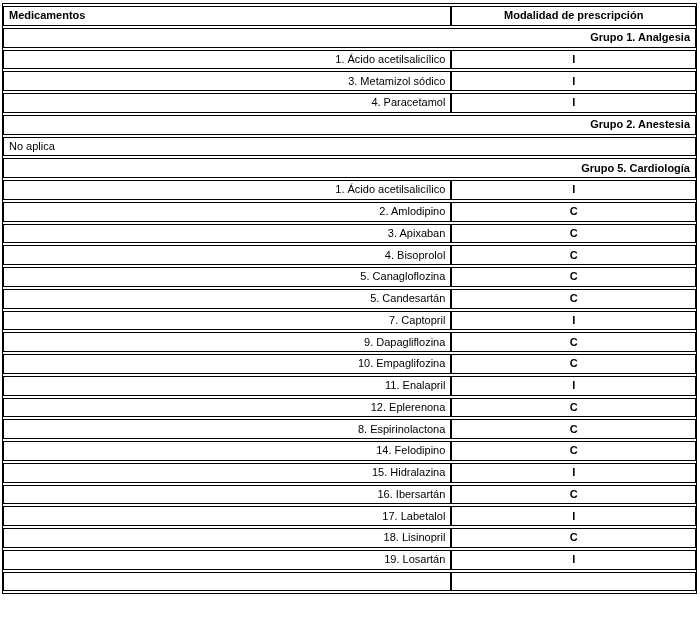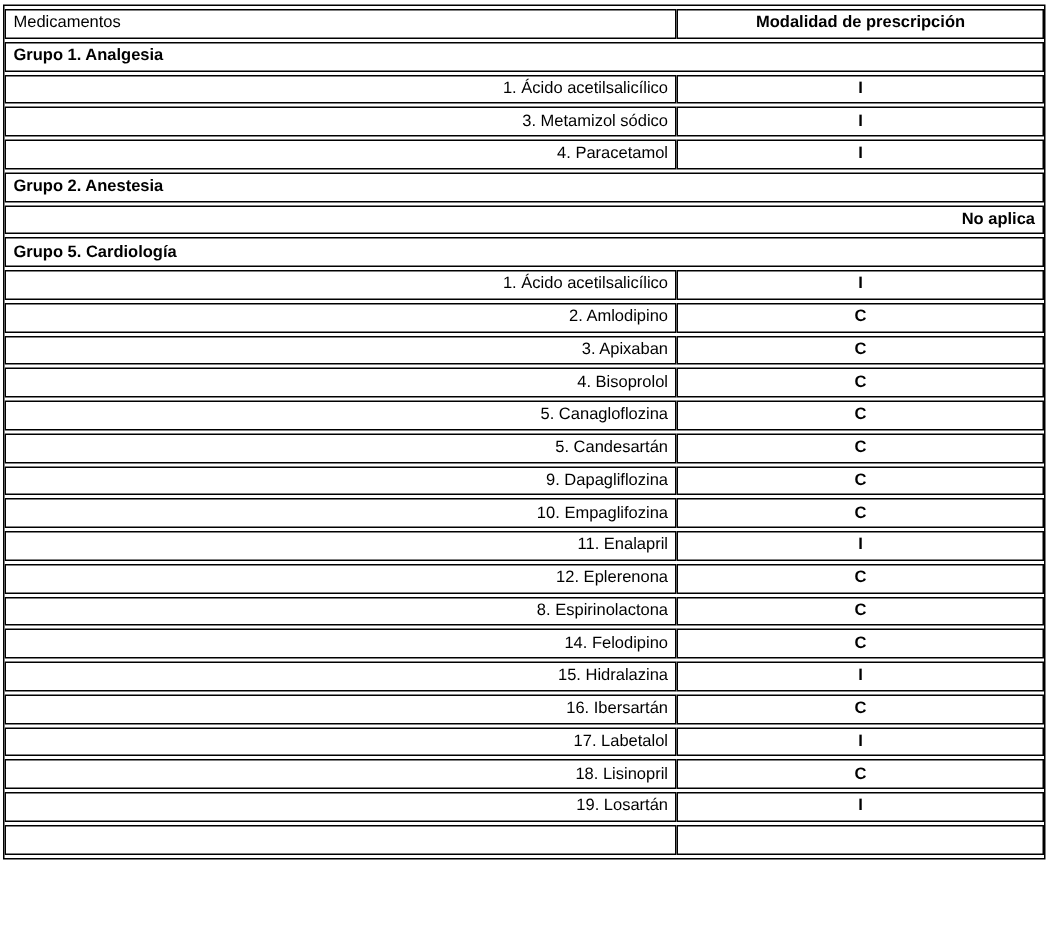--- a/index.html
+++ b/index.html
@@ -31,33 +31,33 @@
     font-size: 11px;
     line-height: 13px;
     padding: 0 5px;
     vertical-align: middle;
     white-space: nowrap;
     overflow: hidden;
     background: #ffffff;
   }
   th.col-med {
     text-align: left;
-    font-weight: normal;
+    font-weight: bold;
   }
   th.col-mod {
     text-align: center;
     font-weight: bold;
   }
   td.group {
-    text-align: left;
+    text-align: right;
     font-weight: bold;
   }
   td.note {
-    text-align: right;
-    font-weight: bold;
+    text-align: left;
+    font-weight: normal;
   }
   td.name {
     text-align: right;
     font-weight: normal;
   }
   td.mod {
     text-align: center;
     font-weight: bold;
   }
 </style>
@@ -120,20 +120,24 @@
       </tr>
       <tr>
         <td class="name">5. Canagloflozina</td>
         <td class="mod">C</td>
       </tr>
       <tr>
         <td class="name">5. Candesartán</td>
         <td class="mod">C</td>
       </tr>
       <tr>
+        <td class="name">7. Captopril</td>
+        <td class="mod">I</td>
+      </tr>
+      <tr>
         <td class="name">9. Dapagliflozina</td>
         <td class="mod">C</td>
       </tr>
       <tr>
         <td class="name">10. Empaglifozina</td>
         <td class="mod">C</td>
       </tr>
       <tr>
         <td class="name">11. Enalapril</td>
         <td class="mod">I</td>

